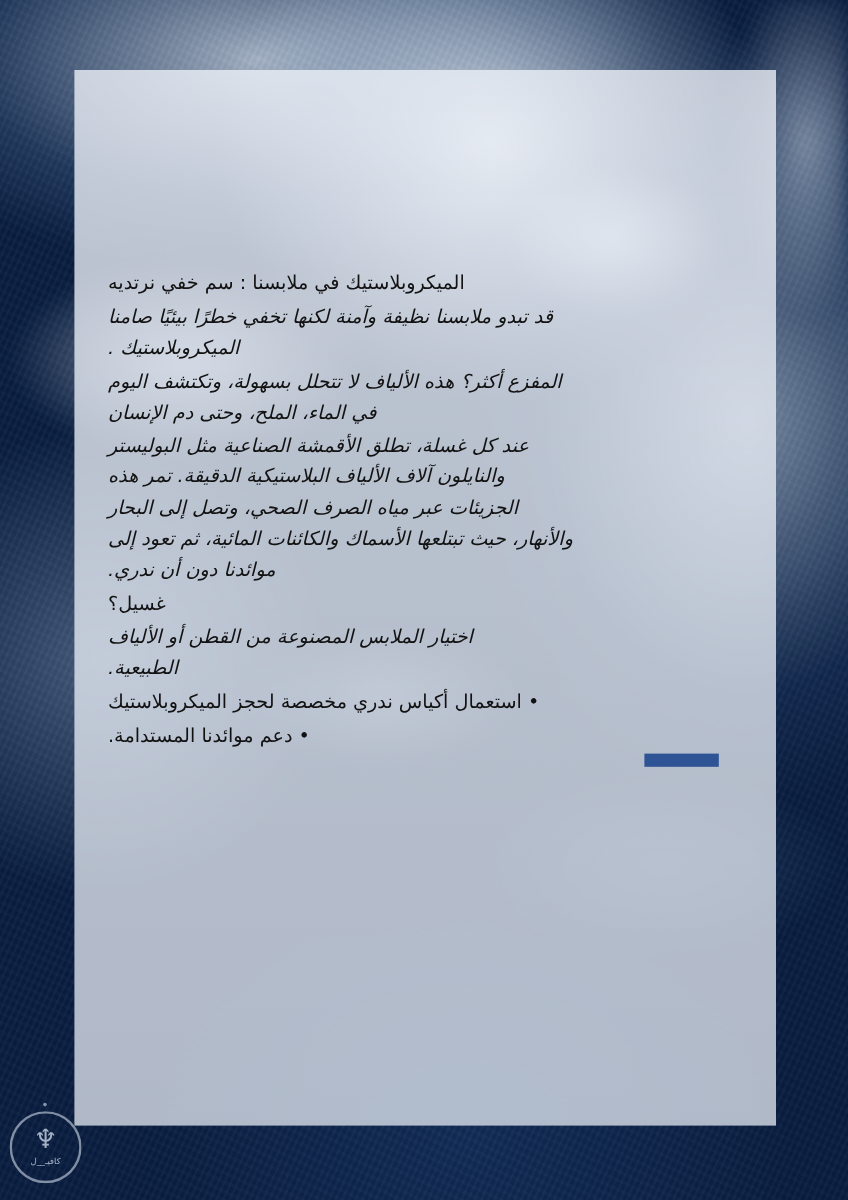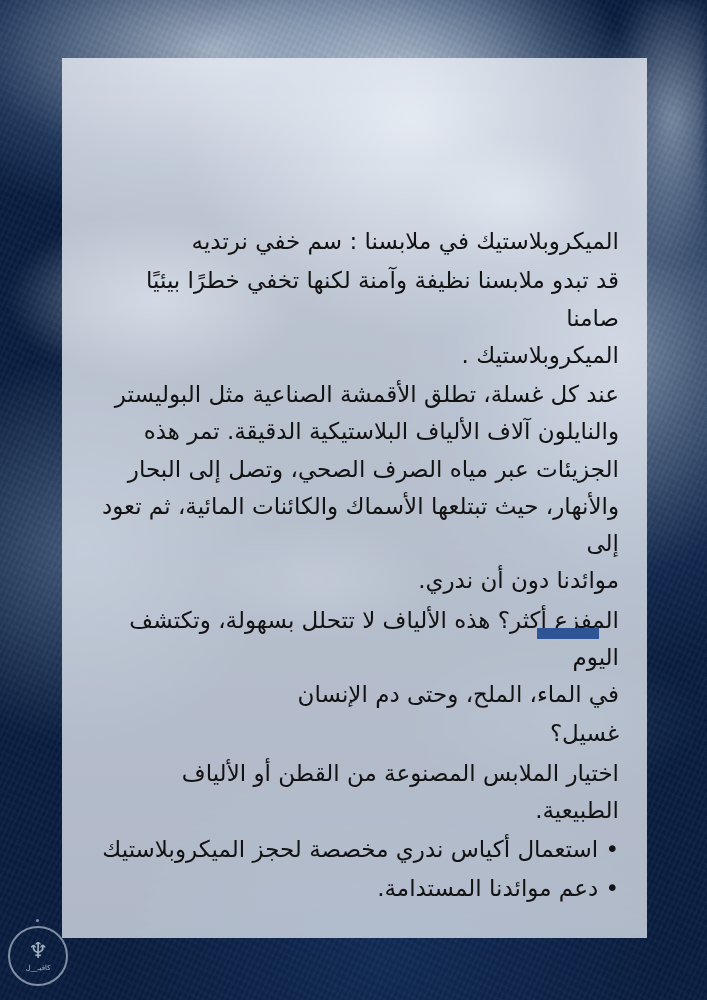--- a/index.html
+++ b/index.html
@@ -63,32 +63,33 @@
     background: linear-gradient(180deg, rgba(236,240,247,0.80) 0%, rgba(233,238,246,0.78) 40%, rgba(228,234,243,0.76) 100%);
     backdrop-filter: blur(2px);
   }
 
   .body-text {
     position: absolute;
     left: 0;
     right: 0;
     top: 165px;
     padding: 0 28px;
-    text-align: right;
+    text-align: left;
     color: #121212;
-    font-size: 23px;
+    font-size: 16px;
     line-height: 1.62;
     font-family: "DejaVu Sans", sans-serif;
     direction: rtl;
   }
   .body-text p {
     margin: 0 0 2px 0;
   }
   .para {
     white-space: pre-line;
+    font-style: italic;
   }
 
   .accent-bar {
     position: absolute;
     width: 62px;
     height: 11px;
     background: #2e5496;
     left: 475px;
     top: 570px;
   }
@@ -136,27 +137,27 @@
   <div class="bg"></div>
   <div class="bg-swirl"></div>
   <div class="bg-grain"></div>
 
   <div class="card">
 
     <div class="body-text">
       <p>الميكروبلاستيك في ملابسنا : سم خفي نرتديه</p>
       <p class="para">قد تبدو ملابسنا نظيفة وآمنة لكنها تخفي خطرًا بيئيًا صامنا
 الميكروبلاستيك .</p>
+      <p class="para">المفزع أكثر؟ هذه الألياف لا تتحلل بسهولة، وتكتشف اليوم
+في الماء، الملح، وحتى دم الإنسان</p>
       <p class="para">عند كل غسلة، تطلق الأقمشة الصناعية مثل البوليستر
 والنايلون آلاف الألياف البلاستيكية الدقيقة. تمر هذه
 الجزيئات عبر مياه الصرف الصحي، وتصل إلى البحار
 والأنهار، حيث تبتلعها الأسماك والكائنات المائية، ثم تعود إلى
 موائدنا دون أن ندري.</p>
-      <p class="para">المفزع أكثر؟ هذه الألياف لا تتحلل بسهولة، وتكتشف اليوم
-في الماء، الملح، وحتى دم الإنسان</p>
       <p>غسيل؟</p>
       <p class="para">اختيار الملابس المصنوعة من القطن أو الألياف
 الطبيعية.</p>
       <p>• استعمال أكياس ندري مخصصة لحجز الميكروبلاستيك</p>
       <p>• دعم موائدنا المستدامة.</p>
     </div>
 
     <div class="accent-bar"></div>
   </div>
 

